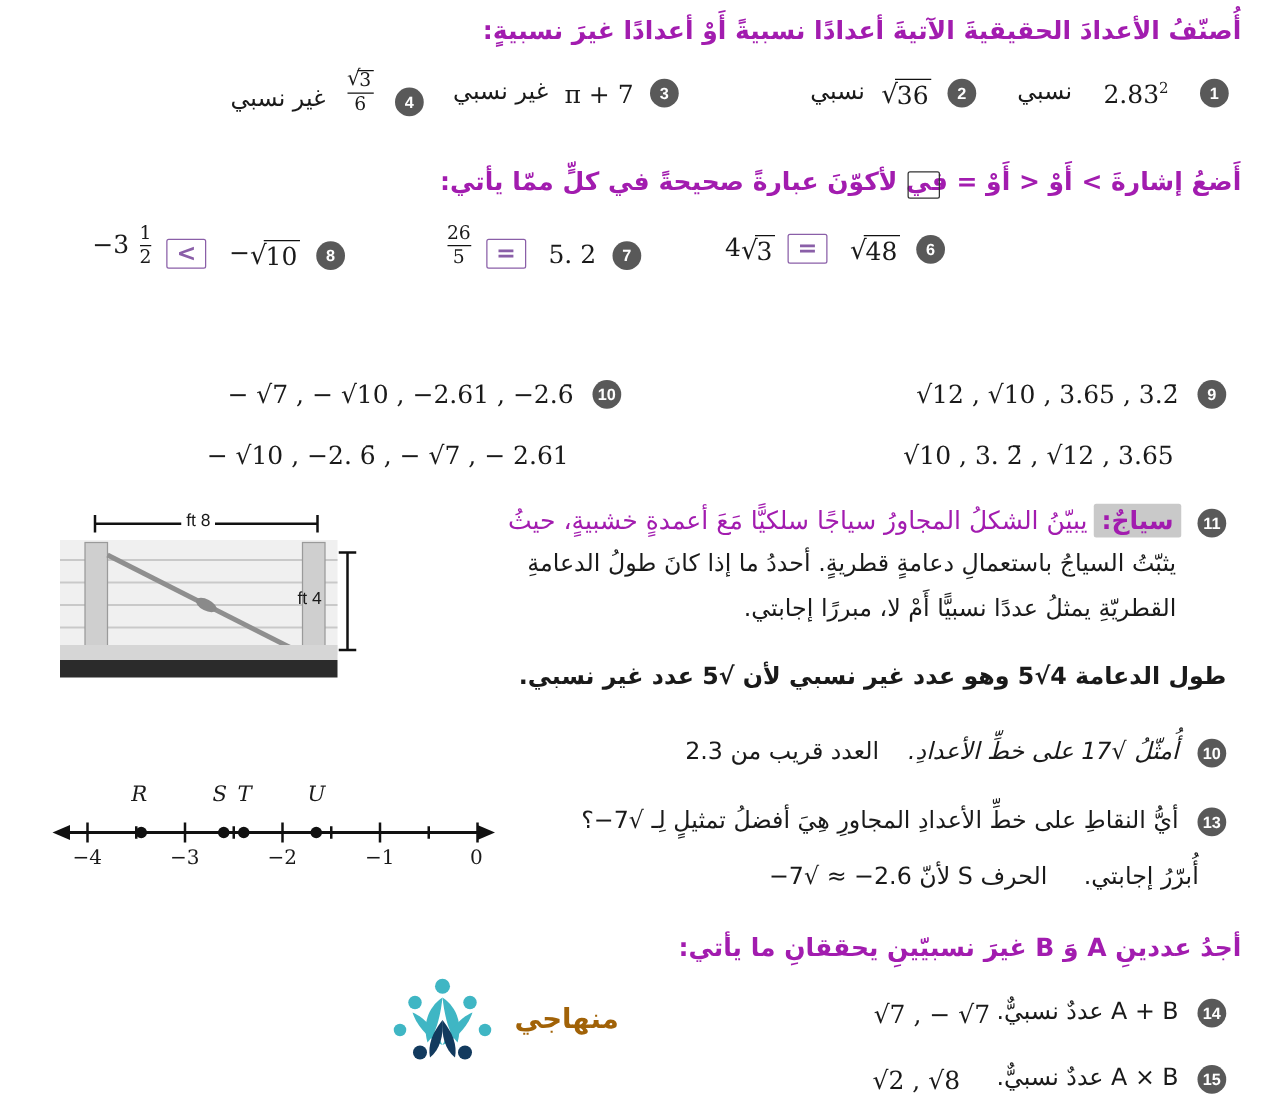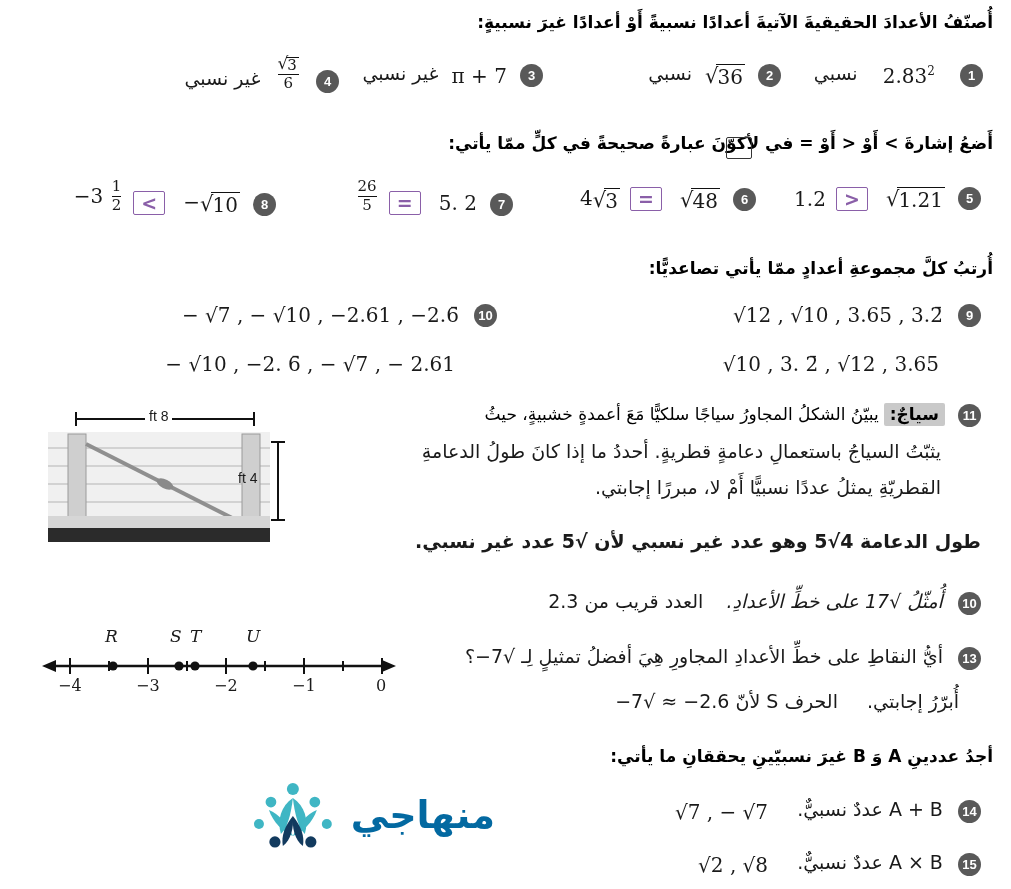--- a/index.html
+++ b/index.html
@@ -10,23 +10,23 @@
     color:#1a1a1a;
     position:relative;
     overflow:hidden;
   }
   .page{position:relative;width:1011px;height:889px;}
 
   
   .abs{position:absolute;}
 
   .instr{
-    font-size:17px;
-    font-weight:bold;
-    color:#000000;
+    font-size:20px;
+    font-weight:bold;
+    color:#a21caf;
     direction:rtl;
     text-align:right;
     white-space:nowrap;
   }
   .ans{
     font-size:19px;
     direction:rtl;
     text-align:right;
     white-space:nowrap;
   }
@@ -100,23 +100,23 @@
     top:1px;
   }
   .highlight-word{
     background:#c9c9c9;
     padding:1px 6px 2px 6px;
     font-weight:bold;
     border-radius:2px;
   }
   .small-ft{font-size:14px;font-family:"Liberation Sans",sans-serif;}
   .logo-text{
-    font-size:38px;
-    font-weight:bold;
-    color:#0369a1;
+    font-size:22px;
+    font-weight:bold;
+    color:#a16207;
     font-family:"DejaVu Sans","Liberation Sans",sans-serif;
   }
 </style>
 </head>
 <body>
 
 <div class="page">
 
   <div class="abs instr" style="top:12px;right:18px;">أُصنّفُ الأعدادَ الحقيقيةَ الآتيةَ أعدادًا نسبيةً أَوْ أعدادًا غيرَ نسبيةٍ:</div>
 
@@ -147,26 +147,20 @@
       </span>
     </span>
     <span class="ans" style="position:relative;top:6px;">غير نسبي</span>
   </div>
 
   <div class="abs instr" style="top:133px;right:18px;">
     <span>أَضعُ إشارةَ &gt; أَوْ &lt; أَوْ = في        لأكوّنَ عبارةً صحيحةً في كلٍّ ممّا يأتي:</span>
   </div>
   <span class="abs emptybox" style="top:137px;right:255px;"></span>
 
-  <div class="abs" style="top:186px;right:30px;">
-    <span class="num-badge">5</span>
-    <span class="math radical" style="margin:0 8px;"><span class="rad-sym">√</span><span class="rad-body">1.21</span></span>
-    <span class="boxop">&lt;</span>
-    <span class="math">1.2</span>
-  </div>
 
   <div class="abs" style="top:186px;right:255px;">
     <span class="num-badge">6</span>
     <span class="math radical" style="margin:0 8px;"><span class="rad-sym">√</span><span class="rad-body">48</span></span>
     <span class="boxop">=</span>
     <span class="math"><span>4</span><span class="radical"><span class="rad-sym">√</span><span class="rad-body">3</span></span></span>
   </div>
 
   <div class="abs" style="top:180px;right:498px;">
     <span class="num-badge" style="position:relative;top:7px;">7</span>
@@ -179,21 +173,20 @@
 
   <div class="abs" style="top:180px;right:735px;">
     <span class="num-badge" style="position:relative;top:7px;">8</span>
     <span class="math" style="margin:0 8px;position:relative;top:6px;"><span>−</span><span class="radical"><span class="rad-sym">√</span><span class="rad-body">10</span></span></span>
     <span class="boxop" style="position:relative;top:6px;">&gt;</span>
     <span class="math"><span>−3</span>
       <span class="frac"><span class="num">1</span><span class="den">2</span></span>
     </span>
   </div>
 
-  <div class="abs instr" style="top:258px;right:18px;">أُرتبُ كلَّ مجموعةِ أعدادٍ ممّا يأتي تصاعديًّا:</div>
 
   <div class="abs" style="top:303px;right:30px;">
     <span class="num-badge">9</span>
     <span class="math" style="margin-right:10px;">√12 , √10 , 3.65 , 3.2̄</span>
   </div>
   <div class="abs math" style="top:352px;right:72px;">√10 , 3. 2̄ , √12 ,  3.65</div>
 
   <div class="abs" style="top:303px;right:514px;">
     <span class="num-badge">10</span>
     <span class="math" style="margin-right:10px;">− √7 , − √10 , −2.61 , −2.6̄</span>
@@ -290,21 +283,21 @@
     <span class="abs math" style="top:44px;left:180px;font-size:16px;">−2</span>
     <span class="abs math" style="top:44px;left:258px;font-size:16px;">−1</span>
     <span class="abs math" style="top:44px;left:342px;font-size:16px;">0</span>
   </div>
 
   <div class="abs instr" style="top:746px;right:18px;">أجدُ عددينِ A وَ B غيرَ نسبيّينِ يحققانِ ما يأتي:</div>
 
   <div class="abs" style="top:798px;right:30px;">
     <span class="num-badge">14</span>
     <span class="ans" style="margin-right:10px;">A + B  عددٌ نسبيٌّ.</span>
-    <span class="math" style="margin-right:24px;">√7 , − √7</span>
+    <span class="math" style="">√7 , − √7</span>
   </div>
 
   <div class="abs" style="top:851px;right:30px;">
     <span class="num-badge">15</span>
     <span class="ans" style="margin-right:10px;">A × B  عددٌ نسبيٌّ.</span>
     <span class="math" style="margin-right:24px;">√2 ,  √8</span>
   </div>
 
   <div class="abs" style="top:770px;left:245px;width:250px;height:90px;display:flex;align-items:center;gap:10px;">
     <span class="logo-text">منهاجي</span>

